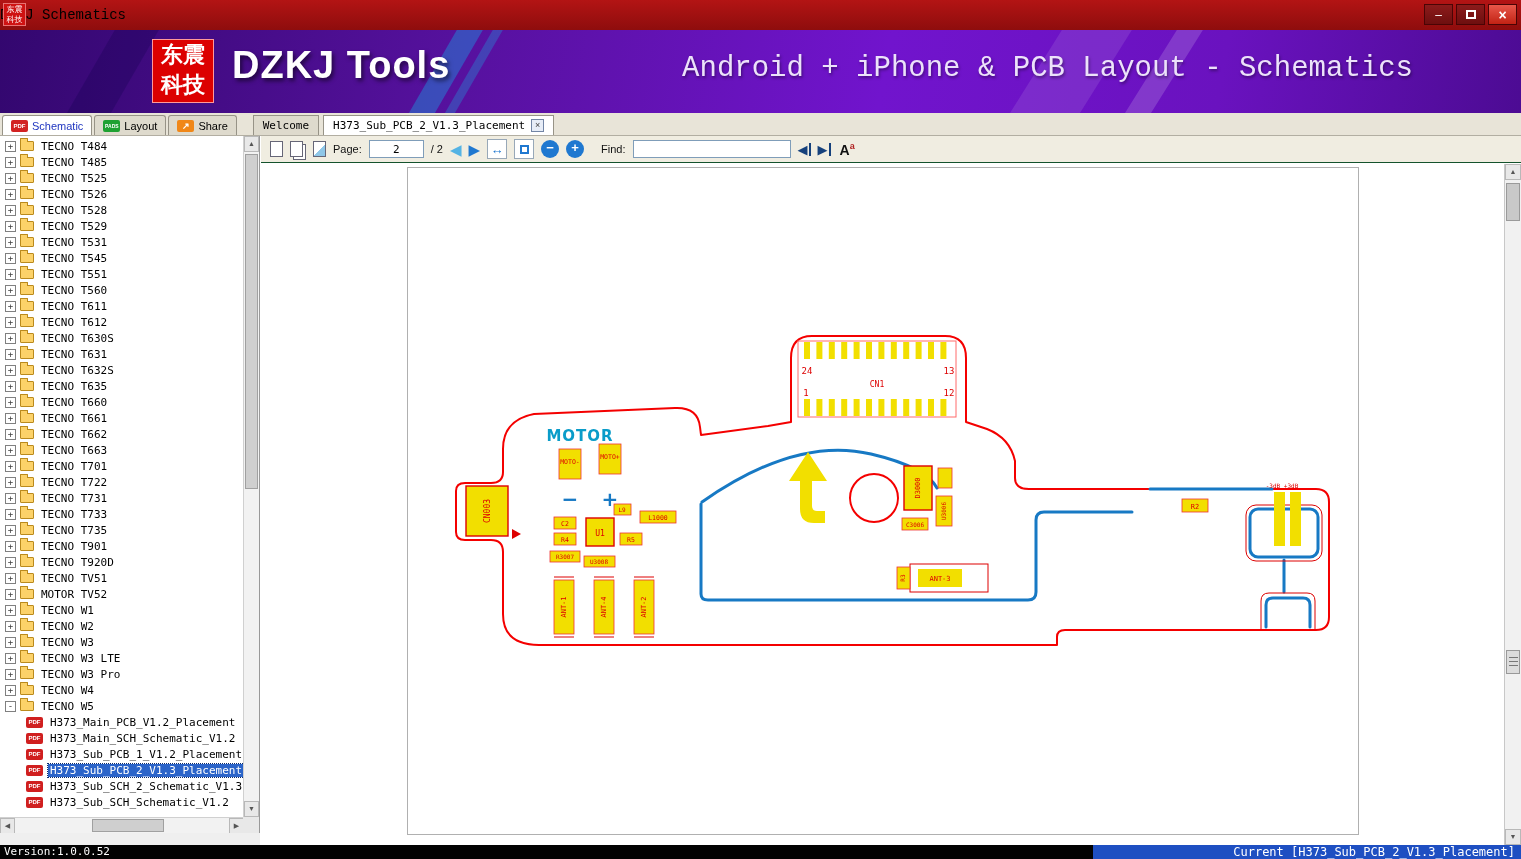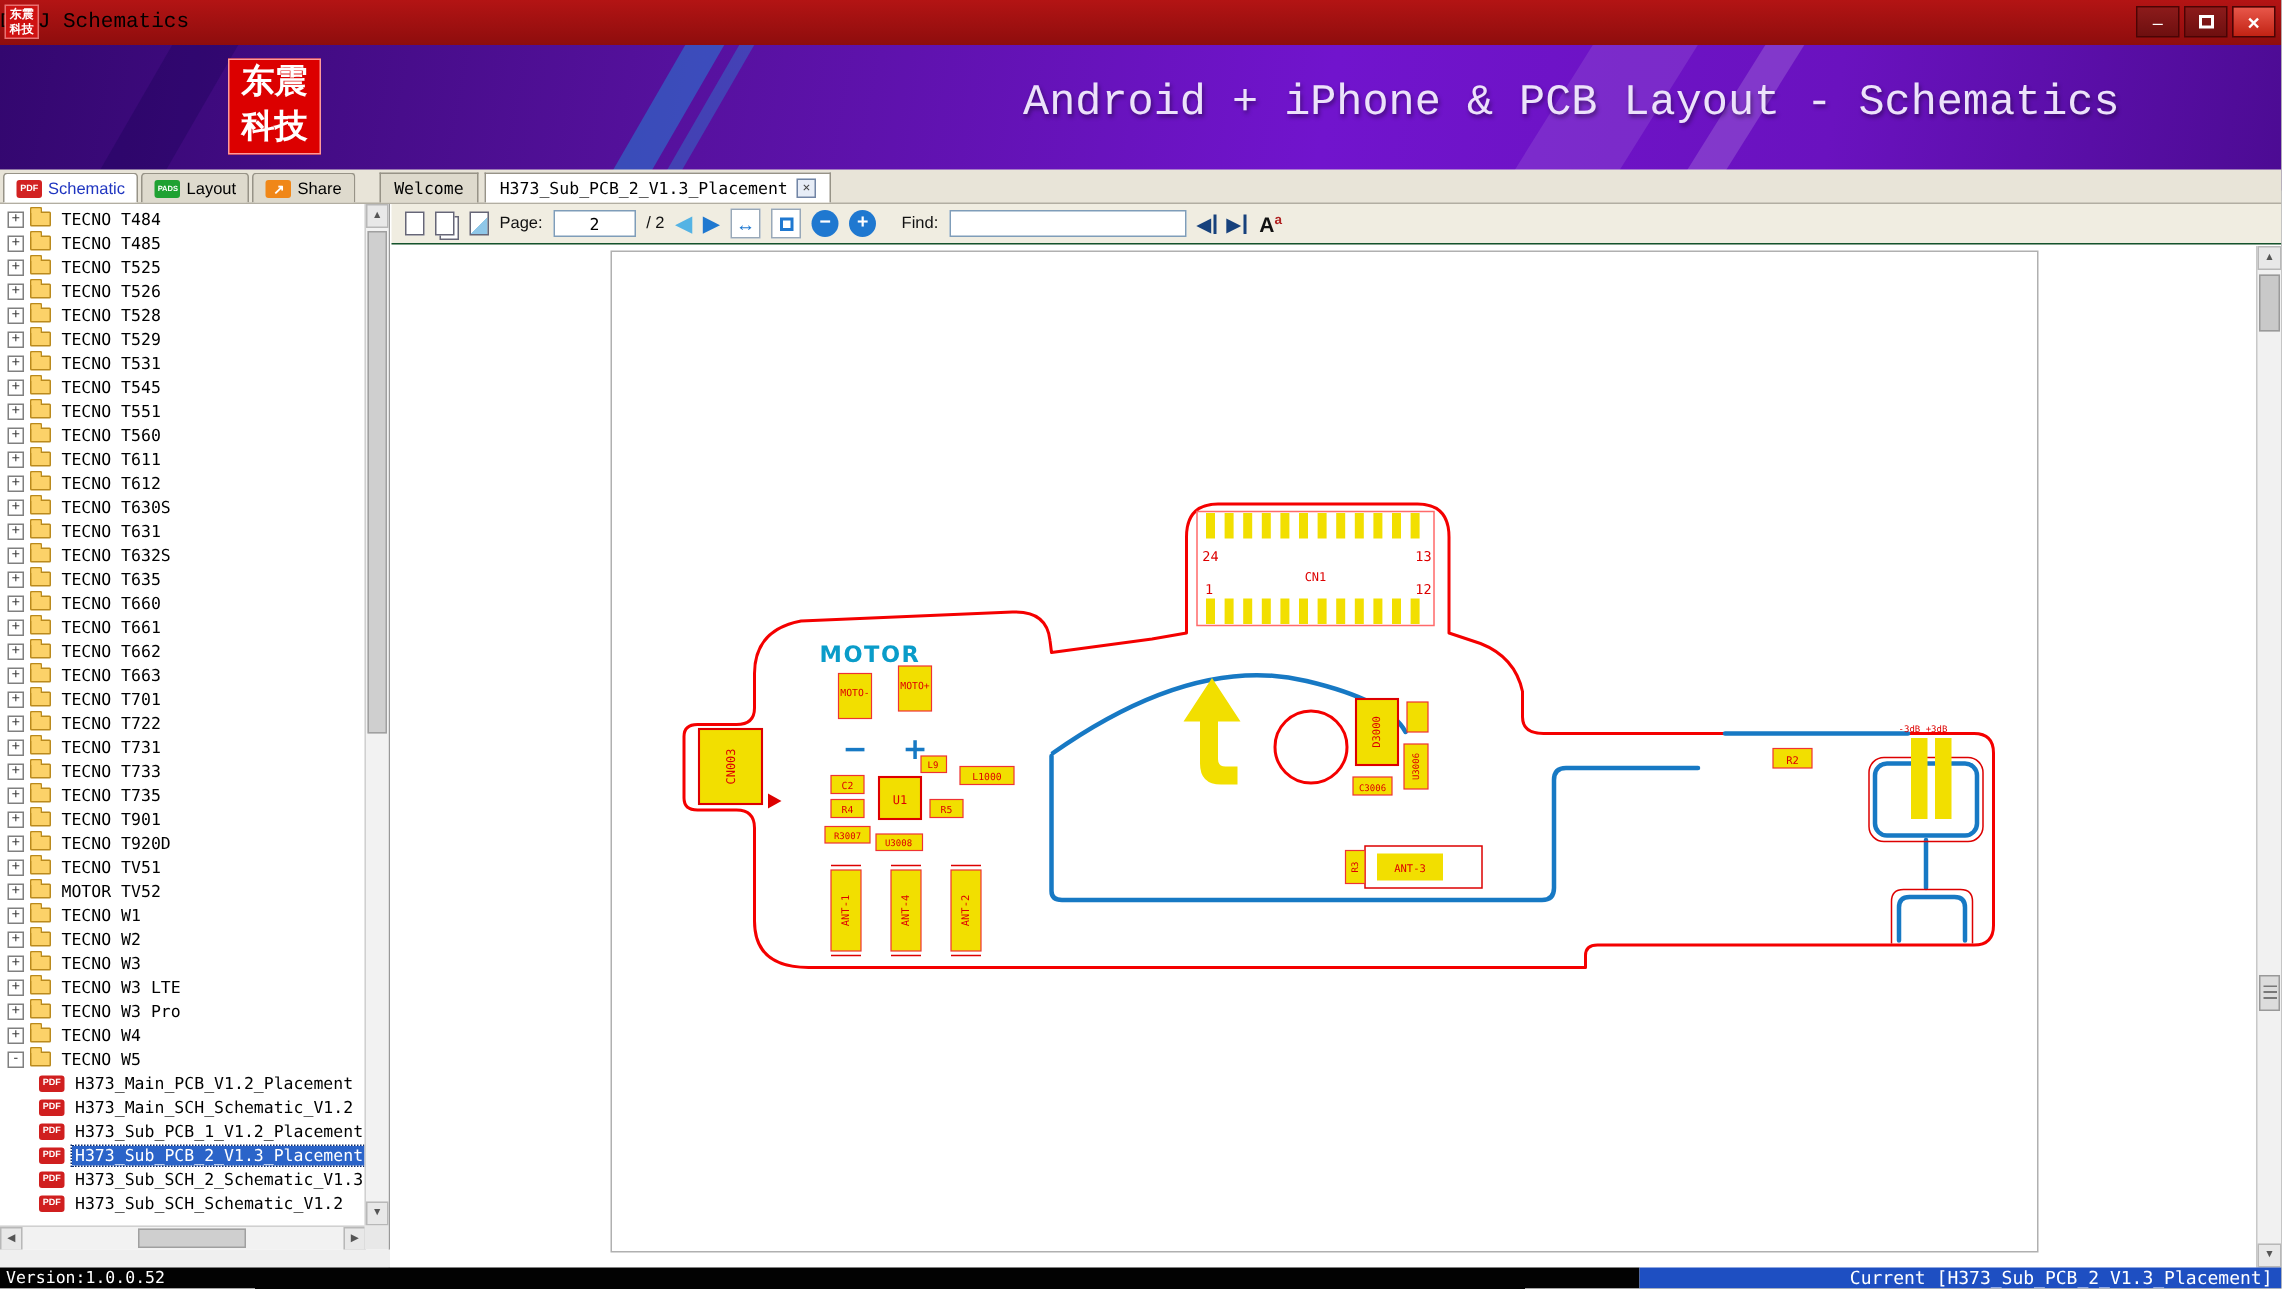--- a/index.html
+++ b/index.html
@@ -4,21 +4,21 @@
 <style>
   * { box-sizing: border-box; margin: 0; padding: 0; }
   body { margin:0; background:#555; font-family:"Liberation Sans",sans-serif; }
   .app { position:relative; width:1521px; height:859px; background:#fff; overflow:hidden; }
 
   
   .titlebar { position:absolute; left:0; top:0; width:100%; height:30px;
     background:linear-gradient(#b31414,#8e0d0d); }
   .appicon { position:absolute; left:3px; top:3px; width:23px; height:23px; background:#cf1212;
     border:1px solid rgba(255,210,210,.5); color:#fff; font-size:8px; line-height:10px;
-    text-align:center; font-weight:bold; overflow:hidden; word-break:break-all; padding-top:1px;}
+    text-align:center; font-weight:normal; overflow:hidden; word-break:break-all; padding-top:1px;}
   .wtitle { display:block; text-align:left; line-height:30px; font-size:14px; color:#000;font-family:Liberation Mono, monospace; }
   .winbtns { position:absolute; right:4px; top:4px; display:flex; gap:3px; }
   .wbtn { width:29px; height:21px; border:1px solid #4a0505; display:flex; align-items:center;
     justify-content:center; color:#fff; font-size:12px; cursor:default; }
   .wbtn.min, .wbtn.max { background:linear-gradient(#8c1b1b,#6e0f0f); }
   .wbtn.close { background:linear-gradient(#e8574a,#c22314); font-size:14px; font-weight:bold; }
   .maxbox { width:10px; height:9px; border:2px solid #fff; display:inline-block; }
 
   
   .banner { position:absolute; left:0; top:30px; width:100%; height:97px; overflow:hidden;
@@ -172,20 +172,21 @@
   <div class="banner">
     <div class="deco d5"></div>
     <div class="deco d1"></div>
     <div class="deco d2"></div>
     <div class="deco d3"></div>
     <div class="deco d4"></div>
     <div class="logo">
       <div>东震</div>
       <div>科技</div>
     </div>
+    <div class="brand">DZKJ Tools</div>
     <div class="subtitle">Android + iPhone &amp; PCB Layout - Schematics</div>
   </div>
 
   <div class="tabbar">
     <div class="apptab active">
       <span class="chip pdf">PDF</span>
       <span class="atlabel blue">Schematic</span>
     </div>
     <div class="apptab">
       <span class="chip pads">PADS</span>

